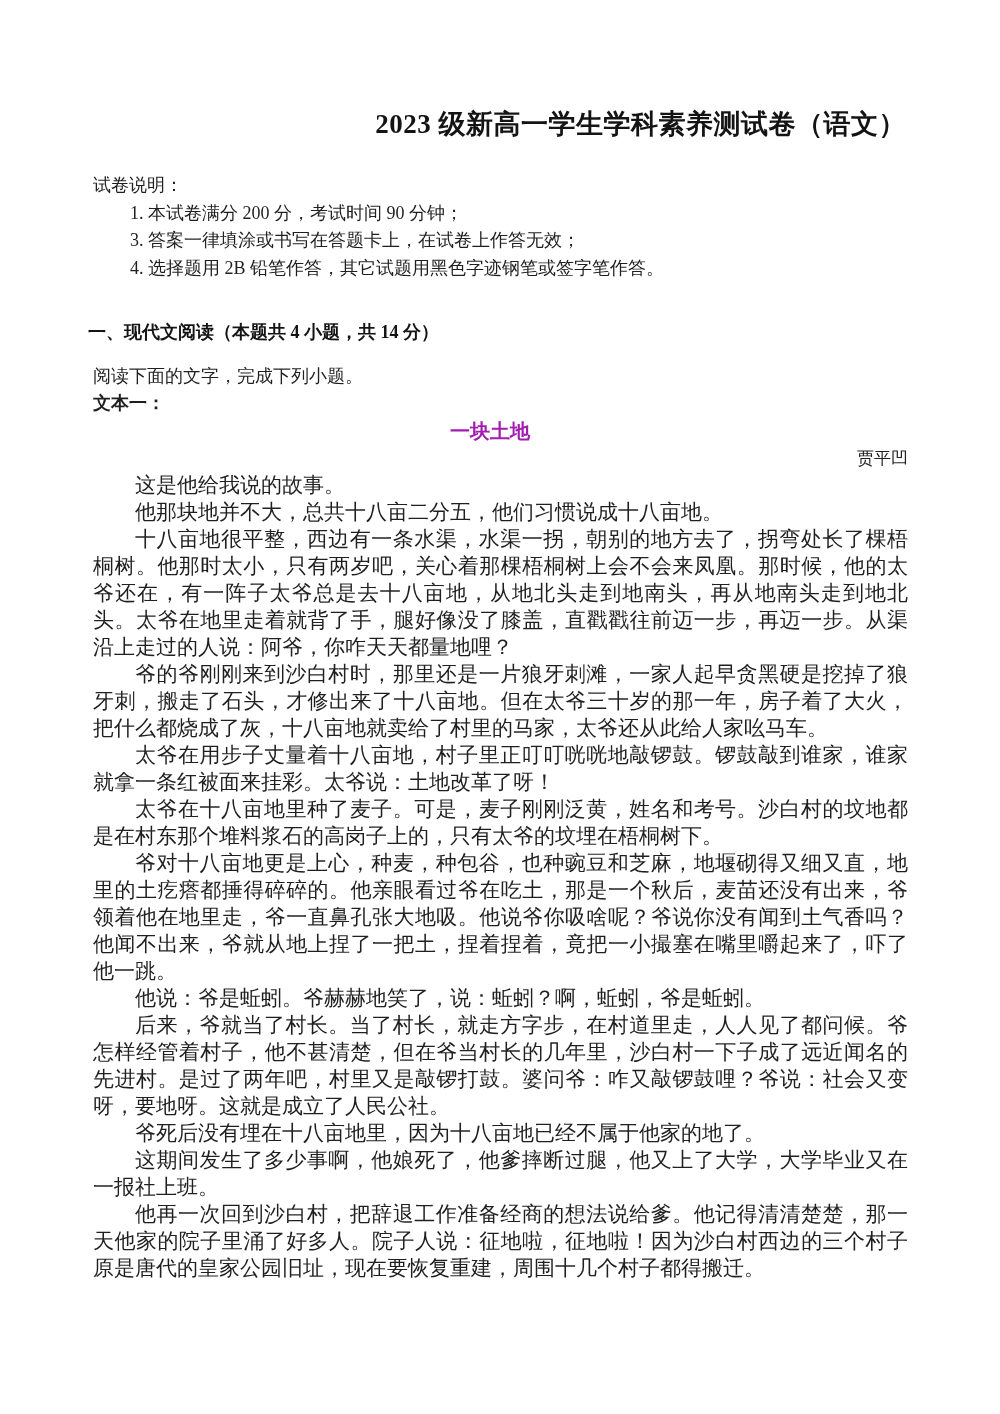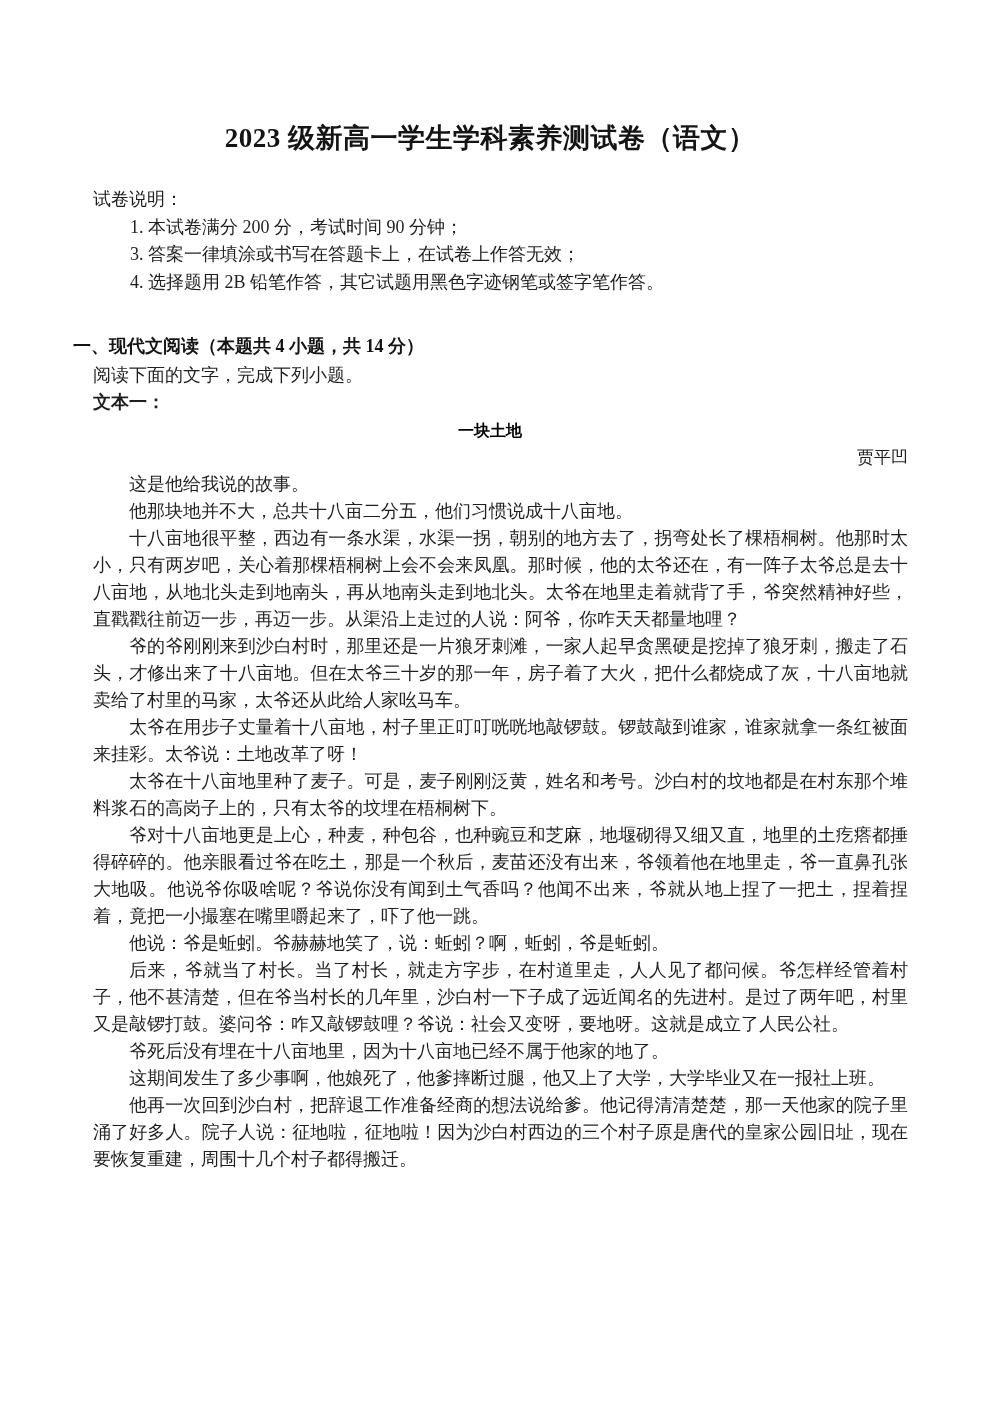--- a/index.html
+++ b/index.html
@@ -11,76 +11,76 @@
     -webkit-font-smoothing: antialiased;
   }
   .page {
     box-sizing: border-box;
     width: 1000px; height: 1414px;
     padding: 106px 92px 0 72px;
     background: #ffffff;
     overflow: hidden;
   }
   .title {
-    margin: 16px;
+    margin: 2px;
     font-size: 27px;
     font-weight: 700;
-    text-align: center;
+    text-align: right;
     line-height: 32px;
     letter-spacing: 0.5px;
     color: #141414;
   }
   .instructions { margin-top: 32px; }
   .ins-head {
     margin: 0 0 0 21px;
     font-size: 18px;
     line-height: 27.5px;
   }
   .ins-item {
     margin: 0 0 0 58px;
     font-size: 18px;
     line-height: 27.5px;
   }
   .reading { margin-top: 37px; }
   .section-heading {
-    margin: 1px;
+    margin: 16px;
     font-size: 18px;
     font-weight: 700;
     line-height: 27.5px;
     color: #141414;
   }
   .intro {
     margin: 0 0 0 21px;
     font-size: 18px;
     line-height: 27.5px;
   }
   .text-label {
     margin: 0 0 0 21px;
     font-size: 18px;
     font-weight: 700;
     line-height: 27.5px;
   }
   .passage-title {
     margin: 0;
-    font-size: 16px;
+    font-size: 20px;
     font-weight: 700;
     text-align: center;
     line-height: 27.5px;
-    color: #000000;
+    color: #a21caf;
   }
   .passage-author {
     margin: 0;
     font-size: 17px;
     text-align: right;
     line-height: 27px;
   }
   .passage-body { margin-left: 21px; }
   .passage-body p {
     margin: 0;
-    font-size: 18px;
+    font-size: 21px;
     line-height: 27px;
     text-indent: 2em;
     text-align: justify;
     text-justify: inter-ideograph;
   }
 </style>
 </head>
 <body>
 
 <div class="page">
@@ -98,21 +98,21 @@
     <h2 class="section-heading">一、现代文阅读（本题共 4 小题，共 14 分）</h2>
     <p class="intro">阅读下面的文字，完成下列小题。</p>
     <p class="text-label">文本一：</p>
 
     <h3 class="passage-title">一块土地</h3>
     <p class="passage-author">贾平凹</p>
 
     <div class="passage-body">
       <p>这是他给我说的故事。</p>
       <p>他那块地并不大，总共十八亩二分五，他们习惯说成十八亩地。</p>
-      <p>十八亩地很平整，西边有一条水渠，水渠一拐，朝别的地方去了，拐弯处长了棵梧桐树。他那时太小，只有两岁吧，关心着那棵梧桐树上会不会来凤凰。那时候，他的太爷还在，有一阵子太爷总是去十八亩地，从地北头走到地南头，再从地南头走到地北头。太爷在地里走着就背了手，爷突然精神好些，直戳戳往前迈一步，再迈一步。从渠沿上走过的人说：阿爷，你咋天天都量地哩？</p>
+      <p>十八亩地很平整，西边有一条水渠，水渠一拐，朝别的地方去了，拐弯处长了棵梧桐树。他那时太小，只有两岁吧，关心着那棵梧桐树上会不会来凤凰。那时候，他的太爷还在，有一阵子太爷总是去十八亩地，从地北头走到地南头，再从地南头走到地北头。太爷在地里走着就背了手，腿好像没了膝盖，直戳戳往前迈一步，再迈一步。从渠沿上走过的人说：阿爷，你咋天天都量地哩？</p>
       <p>爷的爷刚刚来到沙白村时，那里还是一片狼牙刺滩，一家人起早贪黑硬是挖掉了狼牙刺，搬走了石头，才修出来了十八亩地。但在太爷三十岁的那一年，房子着了大火，把什么都烧成了灰，十八亩地就卖给了村里的马家，太爷还从此给人家吆马车。</p>
       <p>太爷在用步子丈量着十八亩地，村子里正叮叮咣咣地敲锣鼓。锣鼓敲到谁家，谁家就拿一条红被面来挂彩。太爷说：土地改革了呀！</p>
       <p>太爷在十八亩地里种了麦子。可是，麦子刚刚泛黄，姓名和考号。沙白村的坟地都是在村东那个堆料浆石的高岗子上的，只有太爷的坟埋在梧桐树下。</p>
       <p>爷对十八亩地更是上心，种麦，种包谷，也种豌豆和芝麻，地堰砌得又细又直，地里的土疙瘩都捶得碎碎的。他亲眼看过爷在吃土，那是一个秋后，麦苗还没有出来，爷领着他在地里走，爷一直鼻孔张大地吸。他说爷你吸啥呢？爷说你没有闻到土气香吗？他闻不出来，爷就从地上捏了一把土，捏着捏着，竟把一小撮塞在嘴里嚼起来了，吓了他一跳。</p>
       <p>他说：爷是蚯蚓。爷赫赫地笑了，说：蚯蚓？啊，蚯蚓，爷是蚯蚓。</p>
       <p>后来，爷就当了村长。当了村长，就走方字步，在村道里走，人人见了都问候。爷怎样经管着村子，他不甚清楚，但在爷当村长的几年里，沙白村一下子成了远近闻名的先进村。是过了两年吧，村里又是敲锣打鼓。婆问爷：咋又敲锣鼓哩？爷说：社会又变呀，要地呀。这就是成立了人民公社。</p>
       <p>爷死后没有埋在十八亩地里，因为十八亩地已经不属于他家的地了。</p>
       <p>这期间发生了多少事啊，他娘死了，他爹摔断过腿，他又上了大学，大学毕业又在一报社上班。</p>
       <p>他再一次回到沙白村，把辞退工作准备经商的想法说给爹。他记得清清楚楚，那一天他家的院子里涌了好多人。院子人说：征地啦，征地啦！因为沙白村西边的三个村子原是唐代的皇家公园旧址，现在要恢复重建，周围十几个村子都得搬迁。</p>
     </div>

